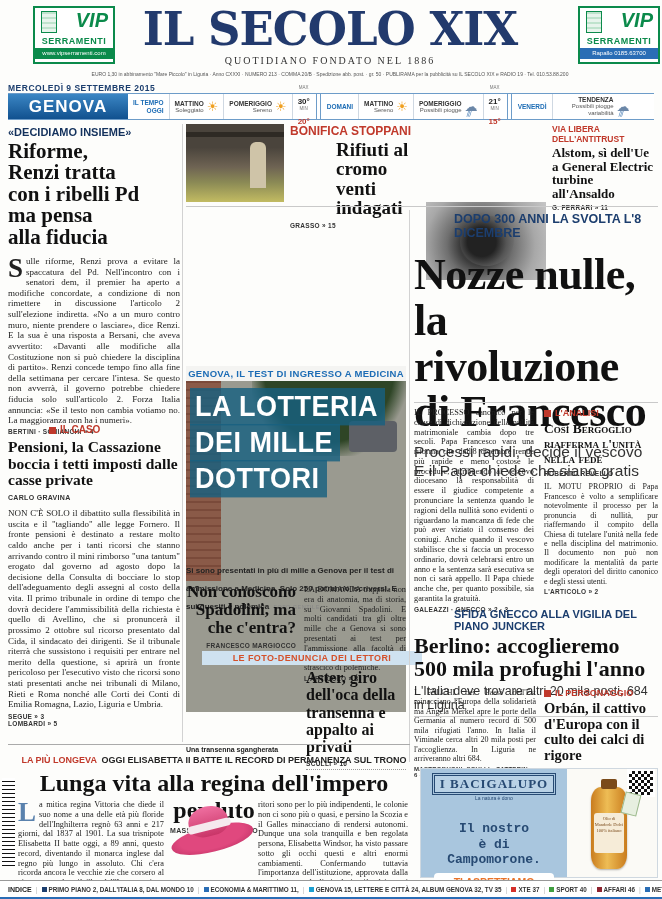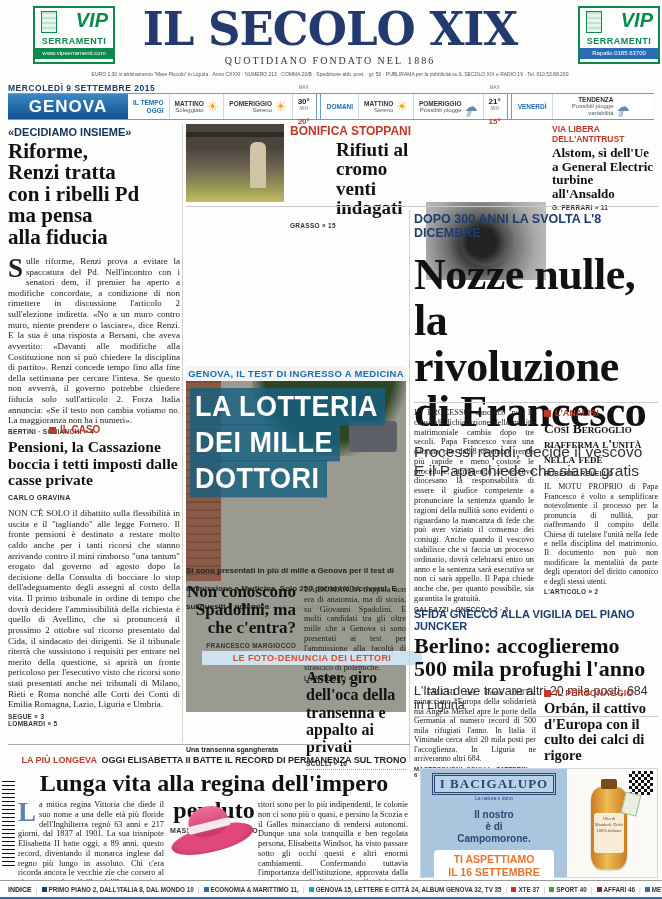--- a/index.html
+++ b/index.html
@@ -43,21 +43,21 @@
   .wicon.rain{color:#6b87a8;position:relative;}
   .wicon.rain .drops{position:absolute;left:2px;bottom:-4px;font-size:7px;color:#4a7fb5;letter-spacing:-1px;}
   .wtemp{line-height:1;text-align:center;}
   .wtmax{font-size:8px;font-weight:bold;color:#222;}
   .wtmin{font-size:8px;font-weight:bold;color:#c0392b;}
   .wtlab{font-size:4.5px;color:#777;display:block;}
   .wsep2{width:3px;border-left:1px solid #6d9cc9;border-right:1px solid #6d9cc9;margin:0 1px;}
 
   
   .kicker-red{color:#c0392b;font-weight:bold;}
-  .kicker-navy{color:#1c3e6e;font-weight:bold;}
+  .kicker-navy{color:#1c3e6e;font-weight:bold;margin-left:40px;}
   .headline{font-family:"Liberation Serif","DejaVu Serif",serif;font-weight:bold;color:#111;}
   .body-text{font-family:"Liberation Serif",serif;font-size:9px;line-height:1.18;color:#222;}
   .byline{font-size:6.5px;font-weight:bold;color:#333;letter-spacing:.3px;}
   .sq{display:inline-block;width:7px;height:7px;background:#c0392b;margin-right:4px;vertical-align:-1px;}
   .dropcap::first-letter{float:left;font-size:27px;line-height:22px;padding:1px 3px 0 0;font-weight:bold;}
   .dropcap.blue::first-letter{color:#5a82ad;}
 
   
   .photo{overflow:hidden;position:relative;background:#9a9a90;}
   .ph-stoppani{background:linear-gradient(180deg,#4a443c 0 30%,#6e6353 55%,#8b8a55 75%,#c2bb62 100%);}
@@ -90,21 +90,21 @@
   .credit{font-size:5.5px;color:#888;font-weight:normal;letter-spacing:.5px;}
 
   .band{background:#cfe2f0;text-align:center;font-weight:bold;color:#d4502a;font-size:9px;line-height:14px;letter-spacing:.4px;}
 
   
   .adp{left:420px;top:768px;width:238px;height:110px;display:flex;border:1px solid #cfd8e0;box-sizing:border-box;}
   .adp-left{width:146px;background:#a9c6de;position:relative;text-align:center;color:#274a73;}
   .adp-logo{margin:6px auto 0;width:118px;border:1px solid #274a73;outline:1px solid #274a73;outline-offset:1px;
      font-family:"Liberation Serif",serif;font-weight:bold;font-size:13px;letter-spacing:1px;background:#b9d2e6;}
   .adp-tag{font-size:5px;margin-top:2px;}
-  .adp-msg{font-family:Liberation Sans, sans-serif;font-size:10px;font-weight:bold;margin-top:8px;line-height:1.2;white-space:pre-line;}
+  .adp-msg{font-family:Liberation Mono, monospace;font-size:13px;font-weight:bold;margin-top:20px;line-height:1.2;white-space:pre-line;}
   .adp-cta{margin:5px auto 0;width:120px;background:#fff;border-radius:4px;padding:3px 0;
      color:#e8742c;font-weight:bold;font-size:10.5px;line-height:1.25;}
   .adp-partner{margin-top:3px;font-size:5.5px;font-weight:bold;color:#333;}
   .adp-partner .tri{display:inline-block;width:0;height:0;border-left:5px solid transparent;border-right:5px solid transparent;
      border-bottom:8px solid #e8a33d;margin-right:2px;vertical-align:-1px;}
   .adp-right{flex:1;background:#fbfaf6;position:relative;}
   .bottle{position:absolute;left:24px;top:18px;width:36px;height:82px;border-radius:10px/14px;
      background:linear-gradient(90deg,#c97c1e,#eebd55 45%,#c97c1e);box-shadow:0 1px 2px rgba(0,0,0,.3);}
   .bottle .cap{position:absolute;left:10px;top:-8px;width:16px;height:10px;background:#7a4a1a;border-radius:2px;}
   .bottle .lab{position:absolute;left:3px;top:26px;width:30px;height:40px;background:#f6ecd8;border-radius:3px;

